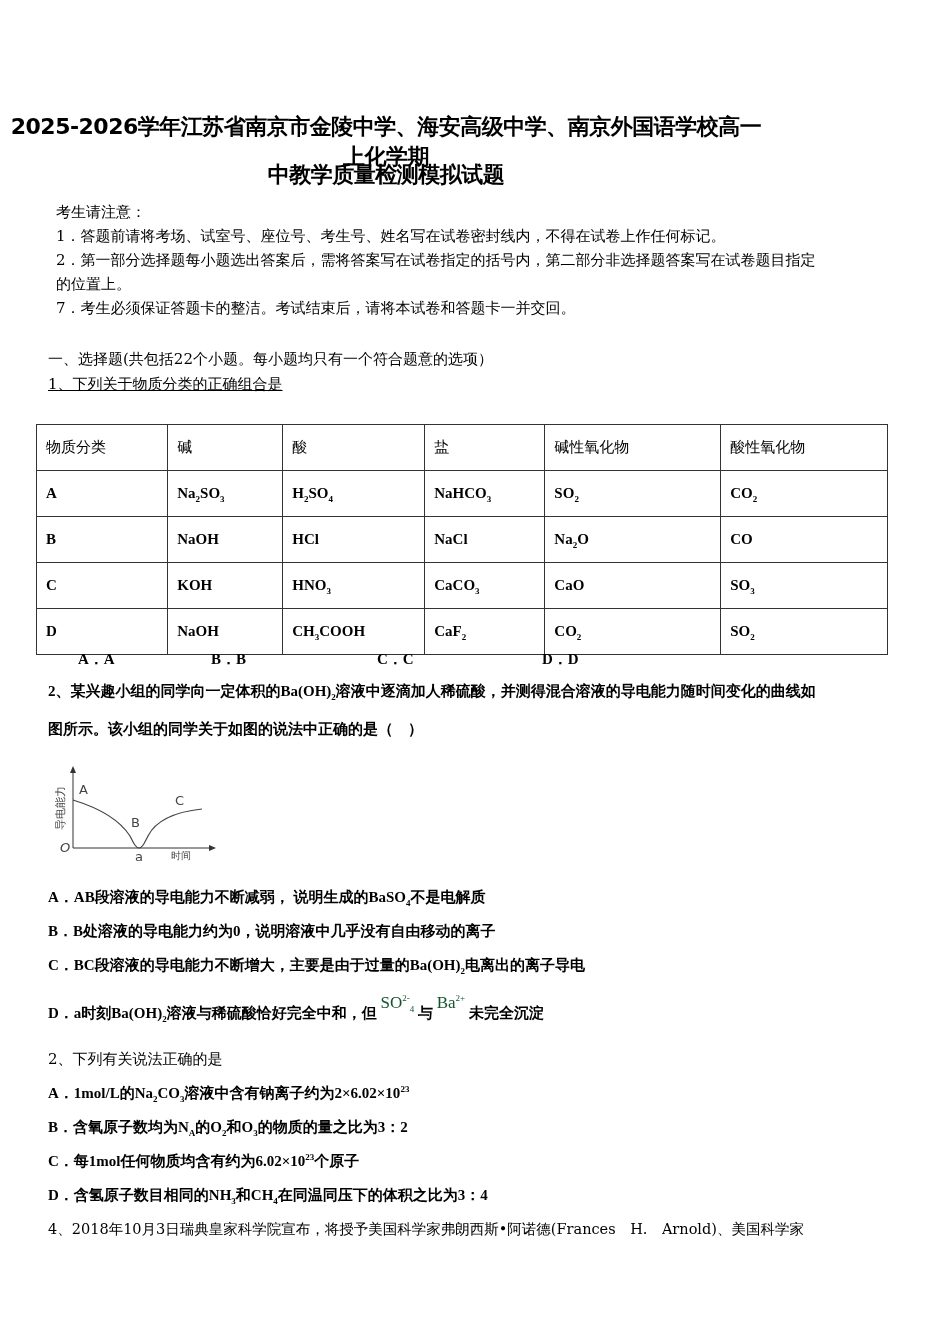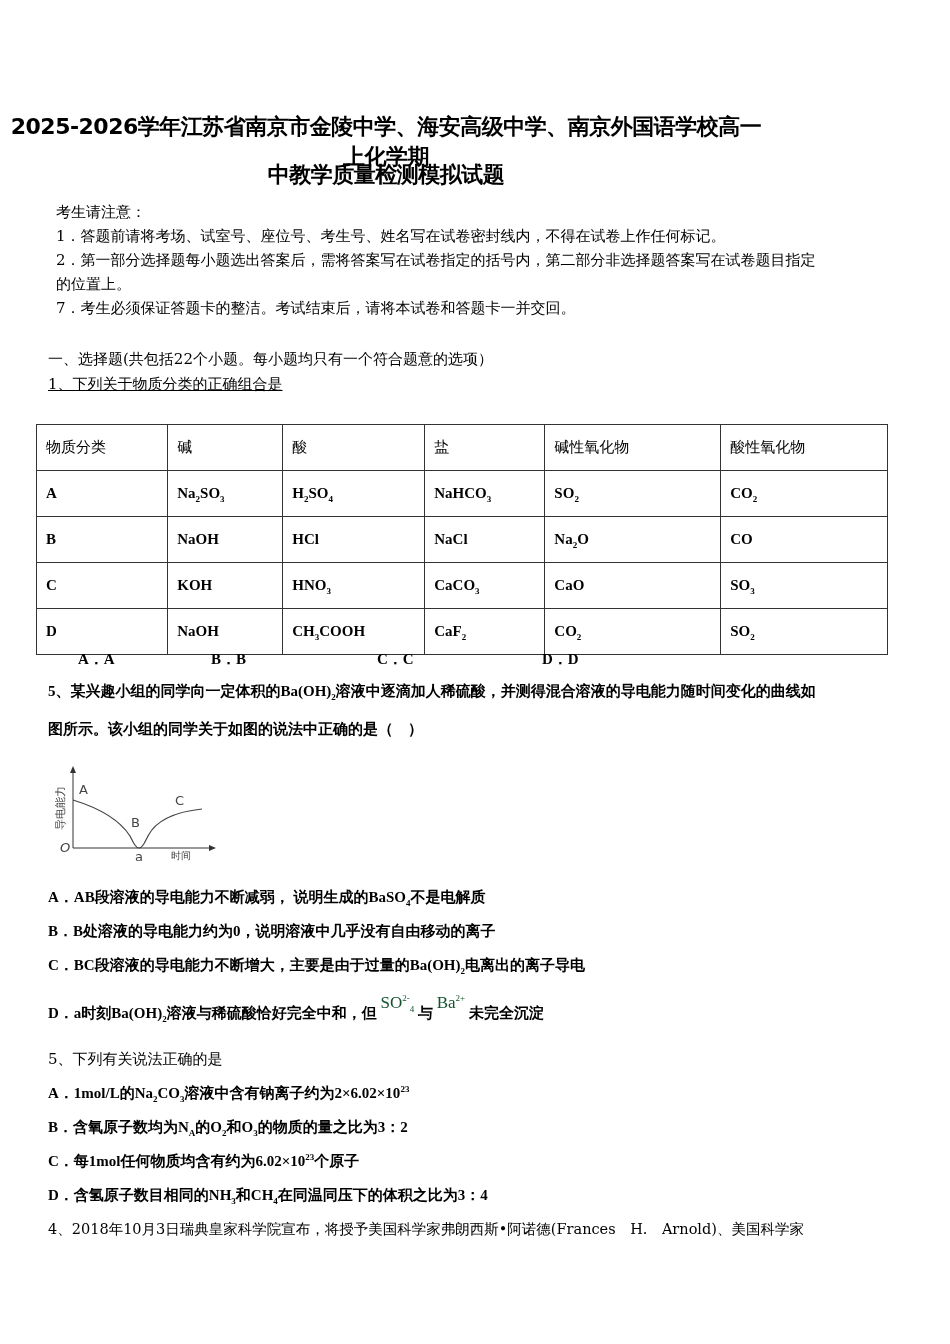--- a/index.html
+++ b/index.html
@@ -87,21 +87,21 @@
   </tr>
 </tbody>
   </table>
 
 <div class="opt" style="left:46px;margin-left:32px;">A．A</div>
 <div class="opt" style="left:211px;">B．B</div>
 <div class="opt" style="left:377px;">C．C</div>
 <div class="opt" style="left:542px;">D．D</div>
 
 <div class="abs q bold" style="top:682px; font-family:'Liberation Serif', serif;">
-  <span>5、某兴趣小组的同学向一定体积的</span><span>Ba(OH)</span><sub>2</sub><span>溶液中逐滴加人稀硫酸，并测得混合溶液的导电能力随时间变化的曲线如</span>
+  <span>2、某兴趣小组的同学向一定体积的</span><span>Ba(OH)</span><sub>2</sub><span>溶液中逐滴加人稀硫酸，并测得混合溶液的导电能力随时间变化的曲线如</span>
 </div>
 <div class="abs q bold" style="top:720px; font-family:'Liberation Serif', serif;">图所示。该小组的同学关于如图的说法中正确的是（　）</div>
 
 <svg class="abs" style="left:44px; top:764px;" width="175" height="100" viewBox="0 0 175 100">
   <line x1="29" y1="84" x2="29" y2="6" stroke="#333" stroke-width="1"></line>
   <polygon points="29,2 26,9 32,9" fill="#333"></polygon>
   <line x1="29" y1="84" x2="168" y2="84" stroke="#333" stroke-width="1"></line>
   <polygon points="172,84 165,81 165,87" fill="#333"></polygon>
   <path d="M29,36 C55,44 75,55 86,72 C90,80 92,84 95,84 C98,84 100,80 104,72 C112,56 130,48 158,45" fill="none" stroke="#444" stroke-width="1.2"></path>
   <text x="35" y="30" font-size="13" fill="#444" font-family="DejaVu Sans, sans-serif">A</text>
@@ -121,21 +121,21 @@
   <span>C．BC段溶液的导电能力不断增大，主要是由于过量的</span><span>Ba(OH)</span><sub>2</sub><span>电离出的离子导电</span>
 </div>
 <div class="abs q bold" style="top:1003px; font-family:'Liberation Serif', serif;">
   <span>D．a时刻</span><span>Ba(OH)</span><sub>2</sub><span>溶液与稀硫酸恰好完全中和，但</span>
   <span class="ion" style="font-weight:normal;"><span>SO</span><sup>2-</sup><sub>4</sub></span>
   <span>与</span>
   <span class="ion" style="font-weight:normal;"><span>Ba</span><sup>2+</sup></span>
   <span>未完全沉淀</span>
 </div>
 
-<div class="abs q" style="top:1050px;">5、下列有关说法正确的是</div>
+<div class="abs q" style="top:1050px;">2、下列有关说法正确的是</div>
 <div class="abs q bold" style="top:1084px; font-family:'Liberation Serif', serif;">
   <span>A．1mol/L的</span><span>Na</span><sub>2</sub><span>CO</span><sub>3</sub><span>溶液中含有钠离子约为2×6.02×10</span><sup>23</sup>
 </div>
 <div class="abs q bold" style="top:1118px; font-family:'Liberation Serif', serif;">
   <span>B．含氧原子数均为N</span><sub>A</sub><span>的O</span><sub>2</sub><span>和O</span><sub>3</sub><span>的物质的量之比为3：2</span>
 </div>
 <div class="abs q bold" style="top:1152px; font-family:'Liberation Serif', serif;">
   <span>C．每1mol任何物质均含有约为6.02×10</span><sup>23</sup><span>个原子</span>
 </div>
 <div class="abs q bold" style="top:1186px; font-family:'Liberation Serif', serif;">

